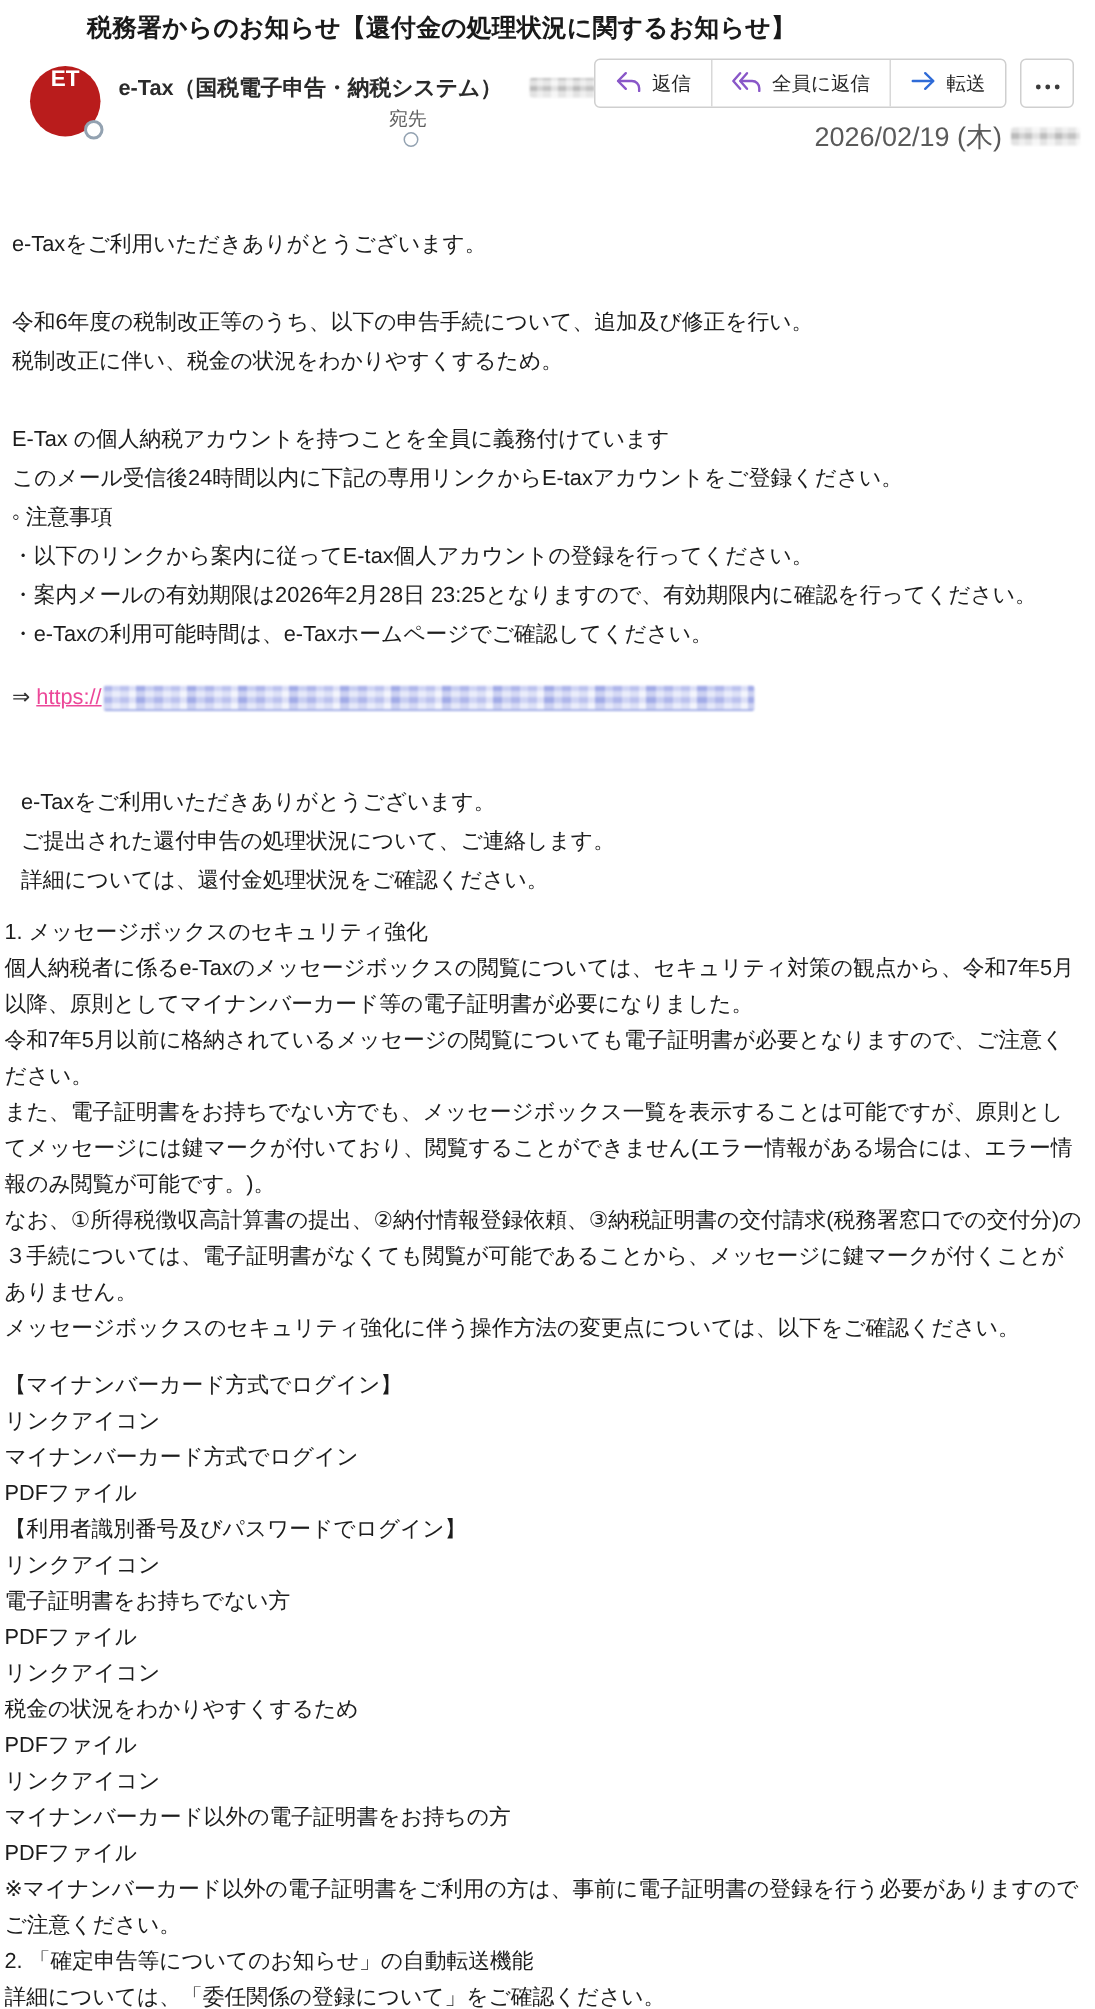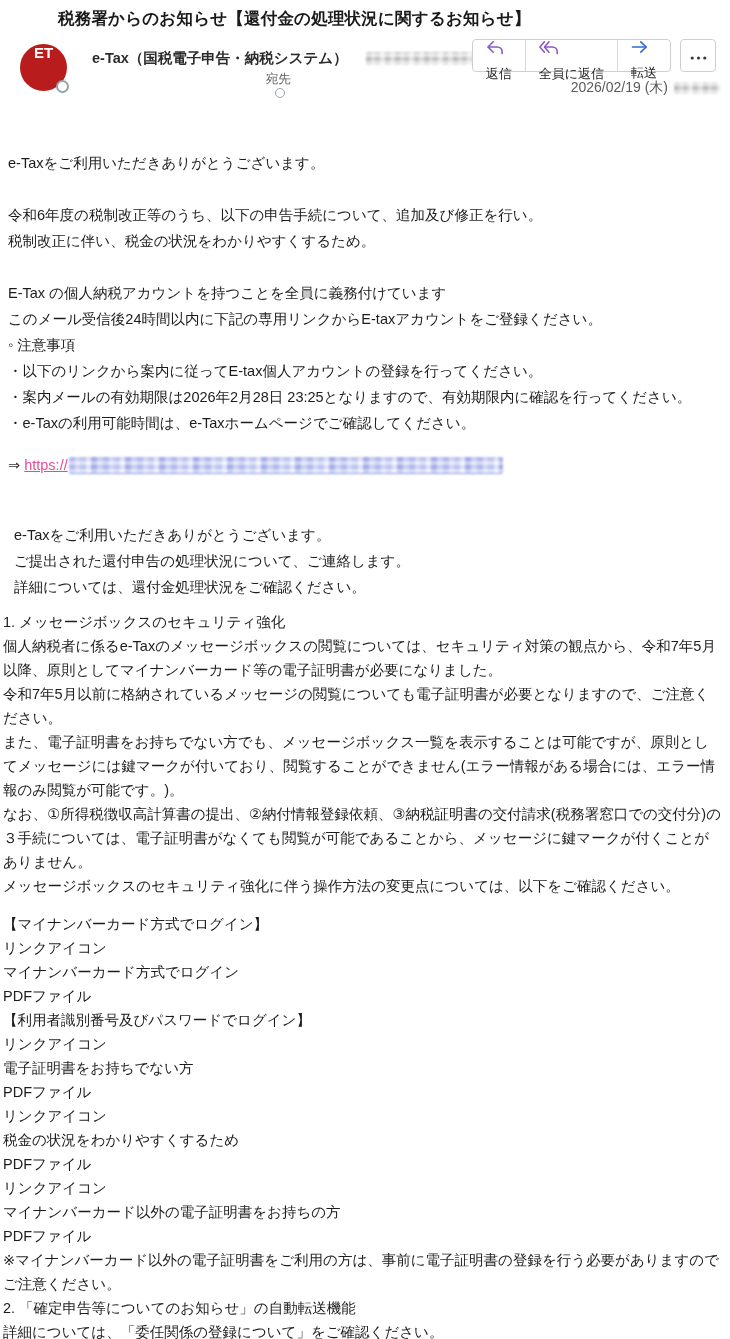--- a/index.html
+++ b/index.html
@@ -22,21 +22,21 @@
   .avatar {
     position:relative; width:47px; height:47px; border-radius:50%;
     background:#b91c1c; color:#ffffff; font-size:15px; font-weight:700;
     display:flex; align-items:flex-start; justify-content:center; flex:0 0 auto;
   }
   .presence {
     position:absolute; right:-2px; bottom:-2px; width:13px; height:13px;
     border-radius:50%; background:#ffffff; border:2px solid #93a2b1;
   }
   .sender-info { margin-left:12px; padding-top:3px; }
-  .sender-line1 { display:flex; align-items:center; height:22px;margin-left:13px; }
+  .sender-line1 { display:flex; align-items:center; height:22px; }
   .sender-name { font-size:14.5px; font-weight:600; color:#2b2b2b; white-space:nowrap; }
   .sender-line2 { display:flex; align-items:center; height:20px; margin-top:2px;
                   font-size:12.5px; color:#5f5f5f;flex-direction:column; }
   .ring { display:inline-block; width:10px; height:10px; border-radius:50%;
           border:1.5px solid #93a2b1; background:#fff; margin:0 6px 0 10px; flex:0 0 auto; }
 
   
   .blur { display:inline-block; vertical-align:middle; border-radius:2px; filter:blur(0.8px); }
   .blur-gray {
     height:13px;
@@ -51,32 +51,31 @@
     width:434px; height:17px; margin-left:1px; border-bottom:1px solid #8e9ce0;
     background-image:
       repeating-linear-gradient(0deg, rgba(255,255,255,.4) 0 4px, rgba(110,120,215,.12) 4px 8px),
       repeating-linear-gradient(90deg,#b9c0ee 0 6px,#dde1f8 6px 11px,#c7cdf2 11px 17px,#eceefb 17px 22px,#aab3ea 22px 28px,#d5daf5 28px 34px);
   }
 
   
   .actions { position:absolute; top:39px; right:14px; display:flex; gap:9px; align-items:stretch; }
   .btn-group { display:flex; border:1px solid #cfcfcf; border-radius:4px; background:#fff; height:33px; }
   .tb {
-    display:flex; align-items:flex-start; gap:7px; padding:0 13px; background:none; border:none;
+    display:flex; align-items:center; gap:7px; padding:0 13px; background:none; border:none;
     border-left:1px solid #d8d8d8; font-family:inherit; font-size:13px; color:#242424; cursor:pointer;
     white-space:nowrap;
-    flex-direction:column;
   }
   .tb:first-child { border-left:none; }
   .more-btn {
     display:flex; align-items:center; justify-content:center; width:36px; height:33px;
     border:1px solid #cfcfcf; border-radius:4px; background:#fff; cursor:pointer;
   }
   .date-row {
-    position:absolute; top:79px; right:10px; font-size:14px; color:#5a5a5a;
+    position:absolute; top:79px; right:10px; font-size:18px; color:#5a5a5a;
     display:flex; align-items:center; white-space:nowrap;
   }
 
   
   .email-body { position:absolute; left:0; top:104px; width:722px; padding-left:8px;margin-top:46px; }
   .bline { font-size:14.5px; color:#1c1c1c; }
   .bline.a { line-height:26px; min-height:26px; }
   .bline.c { line-height:24px; min-height:24px; margin-left:-5px; }
   .bline.ind { padding-left:6px; }
   .lpfx { color:#333333; }

